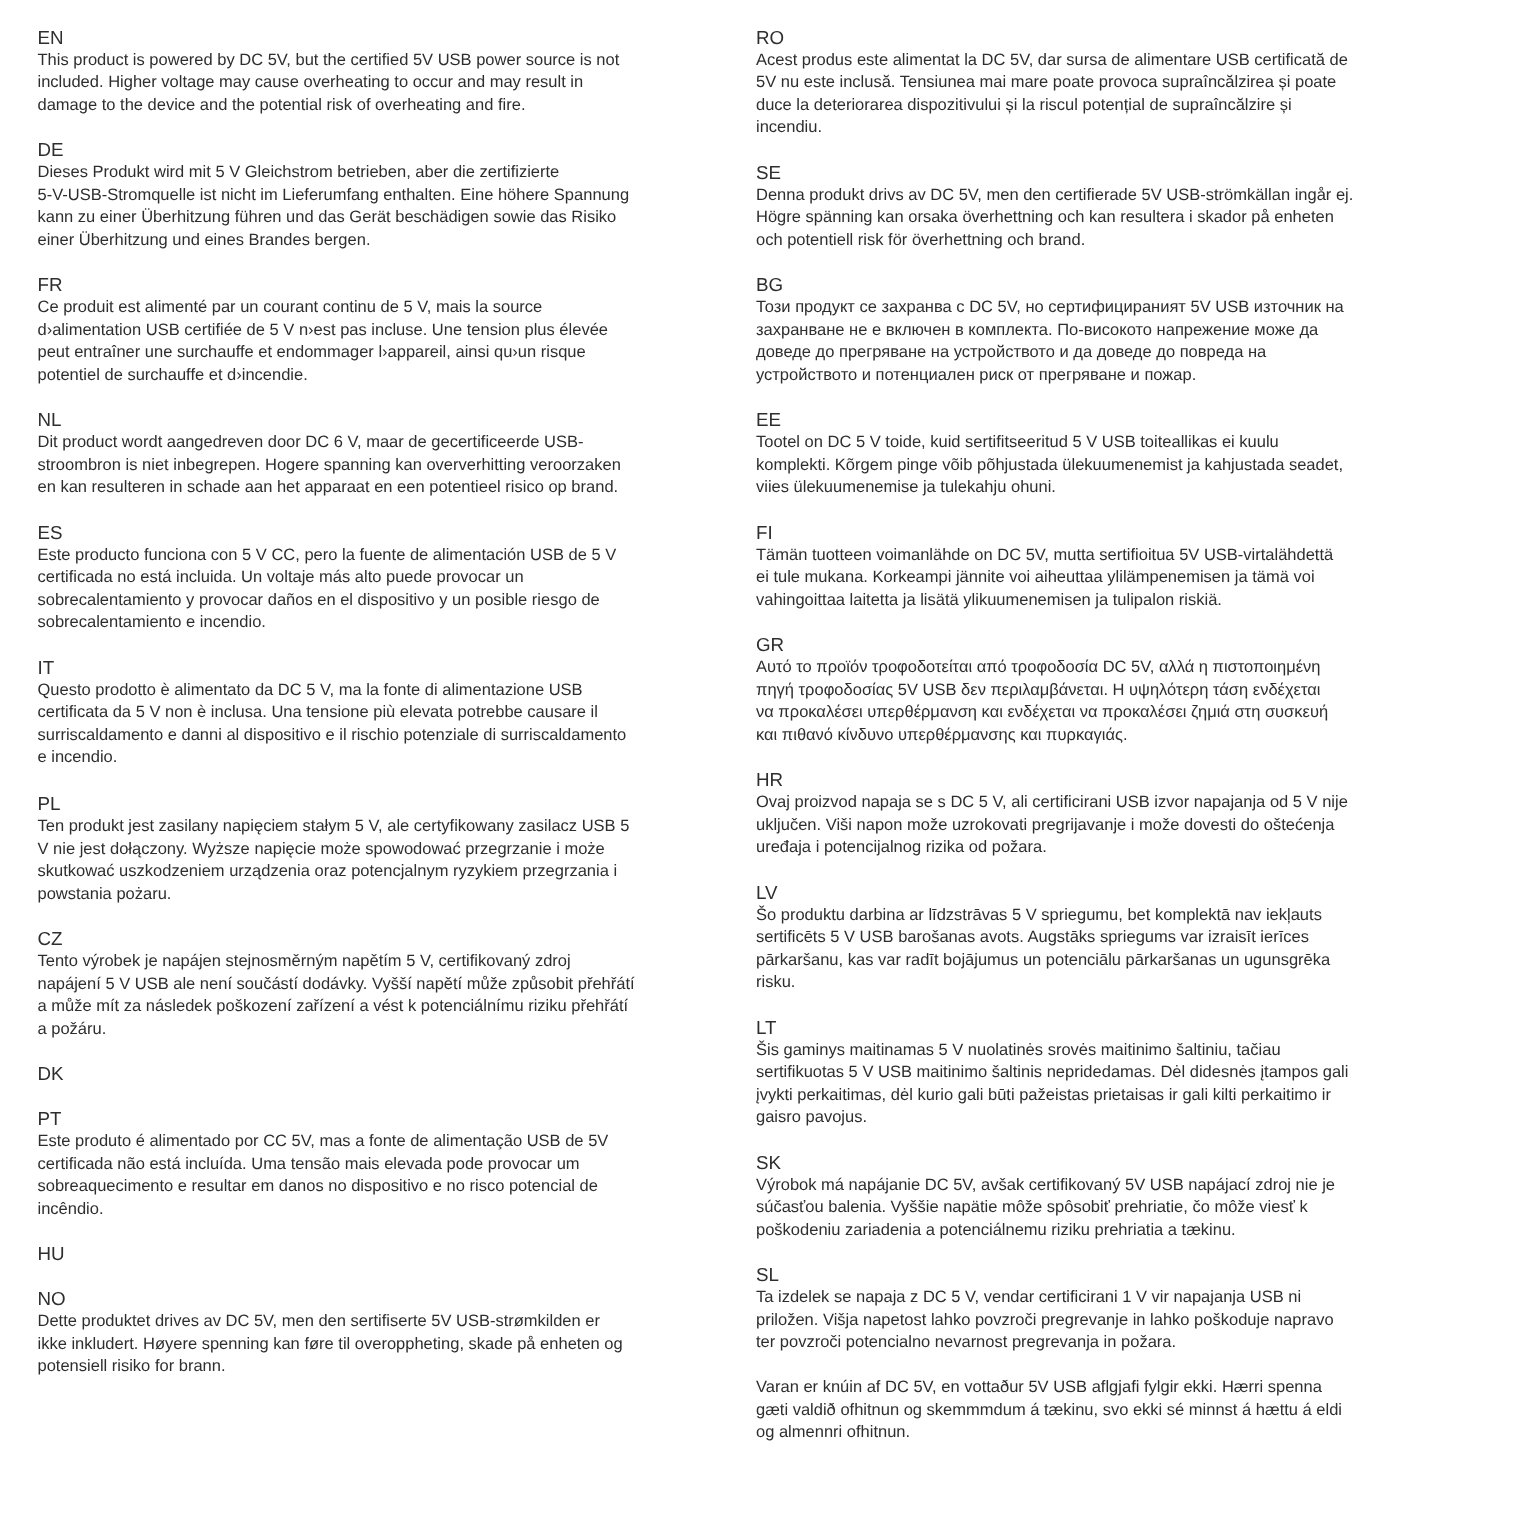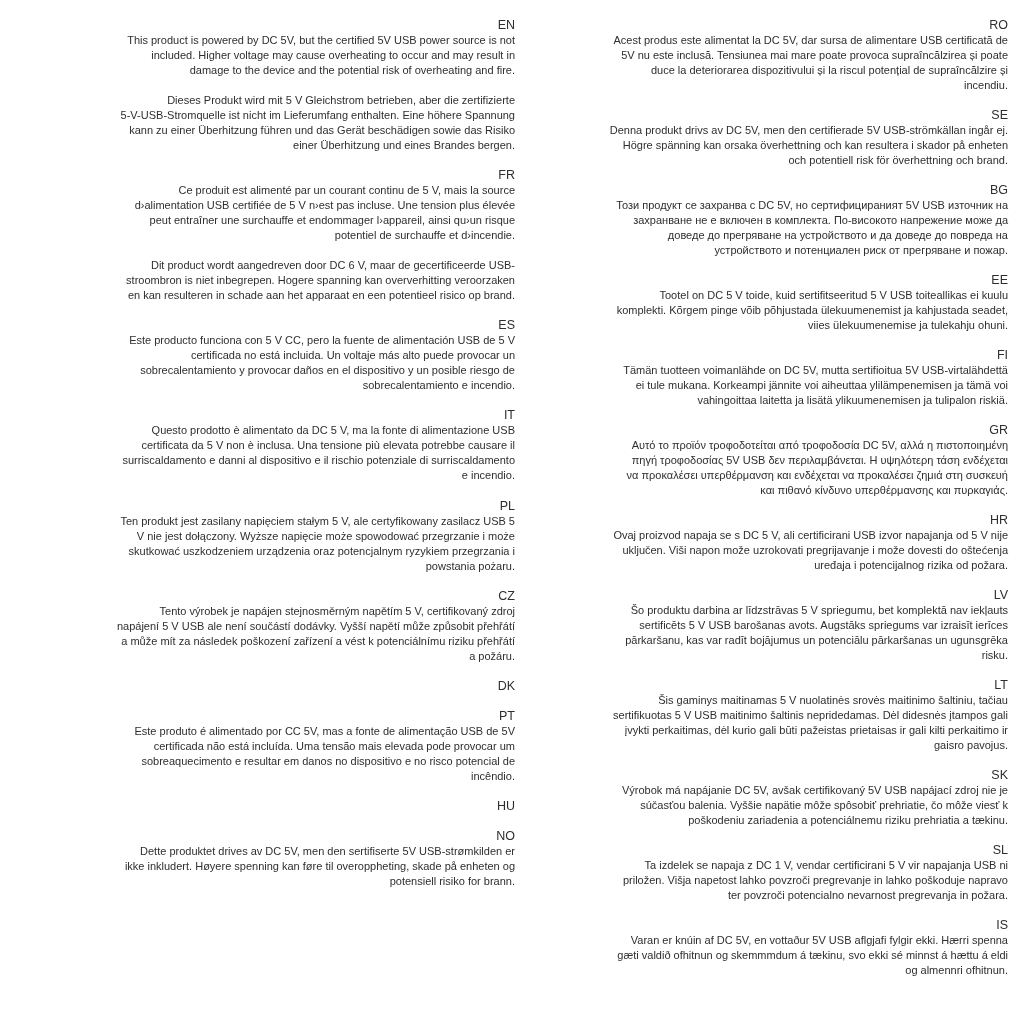--- a/index.html
+++ b/index.html
@@ -11,21 +11,20 @@
     width: 1024px;
     height: 1024px;
     position: relative;
     overflow: hidden;
     font-family: "Liberation Sans", sans-serif;
     color: #2e2e2e;
   }
   .col {
     position: absolute;
     top: 18px;
-    text-align: right;
   }
   .col-left  { left: 25px;  width: 490px; }
   .col-right { left: 504px; width: 504px; }
   .section { margin: 0 0 15px 0; }
   .section.tight { margin-bottom: 16px; }
   .lang {
     font-size: 12.5px;
     line-height: 15px;
     white-space: pre;
   }
@@ -41,35 +40,37 @@
 <div class="col col-left">
 
   <div class="section">
     <div class="lang">EN</div>
     <div class="txt">This product is powered by DC 5V, but the certified 5V USB power source is not
 included. Higher voltage may cause overheating to occur and may result in
 damage to the device and the potential risk of overheating and fire.</div>
   </div>
 
   <div class="section">
+    <div class="lang">DE</div>
     <div class="txt">Dieses Produkt wird mit 5 V Gleichstrom betrieben, aber die zertifizierte
 5-V-USB-Stromquelle ist nicht im Lieferumfang enthalten. Eine höhere Spannung
 kann zu einer Überhitzung führen und das Gerät beschädigen sowie das Risiko
 einer Überhitzung und eines Brandes bergen.</div>
   </div>
 
   <div class="section">
     <div class="lang">FR</div>
     <div class="txt">Ce produit est alimenté par un courant continu de 5 V, mais la source
 d›alimentation USB certifiée de 5 V n›est pas incluse. Une tension plus élevée
 peut entraîner une surchauffe et endommager l›appareil, ainsi qu›un risque
 potentiel de surchauffe et d›incendie.</div>
   </div>
 
   <div class="section">
+    <div class="lang">NL</div>
     <div class="txt">Dit product wordt aangedreven door DC 6 V, maar de gecertificeerde USB-
 stroombron is niet inbegrepen. Hogere spanning kan oververhitting veroorzaken
 en kan resulteren in schade aan het apparaat en een potentieel risico op brand.</div>
   </div>
 
   <div class="section">
     <div class="lang">ES</div>
     <div class="txt">Este producto funciona con 5 V CC, pero la fuente de alimentación USB de 5 V
 certificada no está incluida. Un voltaje más alto puede provocar un
 sobrecalentamiento y provocar daños en el dispositivo y un posible riesgo de
@@ -197,25 +198,24 @@
 
   <div class="section">
     <div class="lang">SK</div>
     <div class="txt">Výrobok má napájanie DC 5V, avšak certifikovaný 5V USB napájací zdroj nie je
 súčasťou balenia. Vyššie napätie môže spôsobiť prehriatie, čo môže viesť k
 poškodeniu zariadenia a potenciálnemu riziku prehriatia a tækinu.</div>
   </div>
 
   <div class="section">
     <div class="lang">SL</div>
-    <div class="txt">Ta izdelek se napaja z DC 1 V, vendar certificirani 5 V vir napajanja USB ni
+    <div class="txt">Ta izdelek se napaja z DC 5 V, vendar certificirani 1 V vir napajanja USB ni
 priložen. Višja napetost lahko povzroči pregrevanje in lahko poškoduje napravo
 ter povzroči potencialno nevarnost pregrevanja in požara.</div>
   </div>
 
   <div class="section">
-    <div class="lang">IS</div>
     <div class="txt">Varan er knúin af DC 5V, en vottaður 5V USB aflgjafi fylgir ekki. Hærri spenna
 gæti valdið ofhitnun og skemmmdum á tækinu, svo ekki sé minnst á hættu á eldi
 og almennri ofhitnun.</div>
   </div>
 
 </div>
 
 </body></html>

